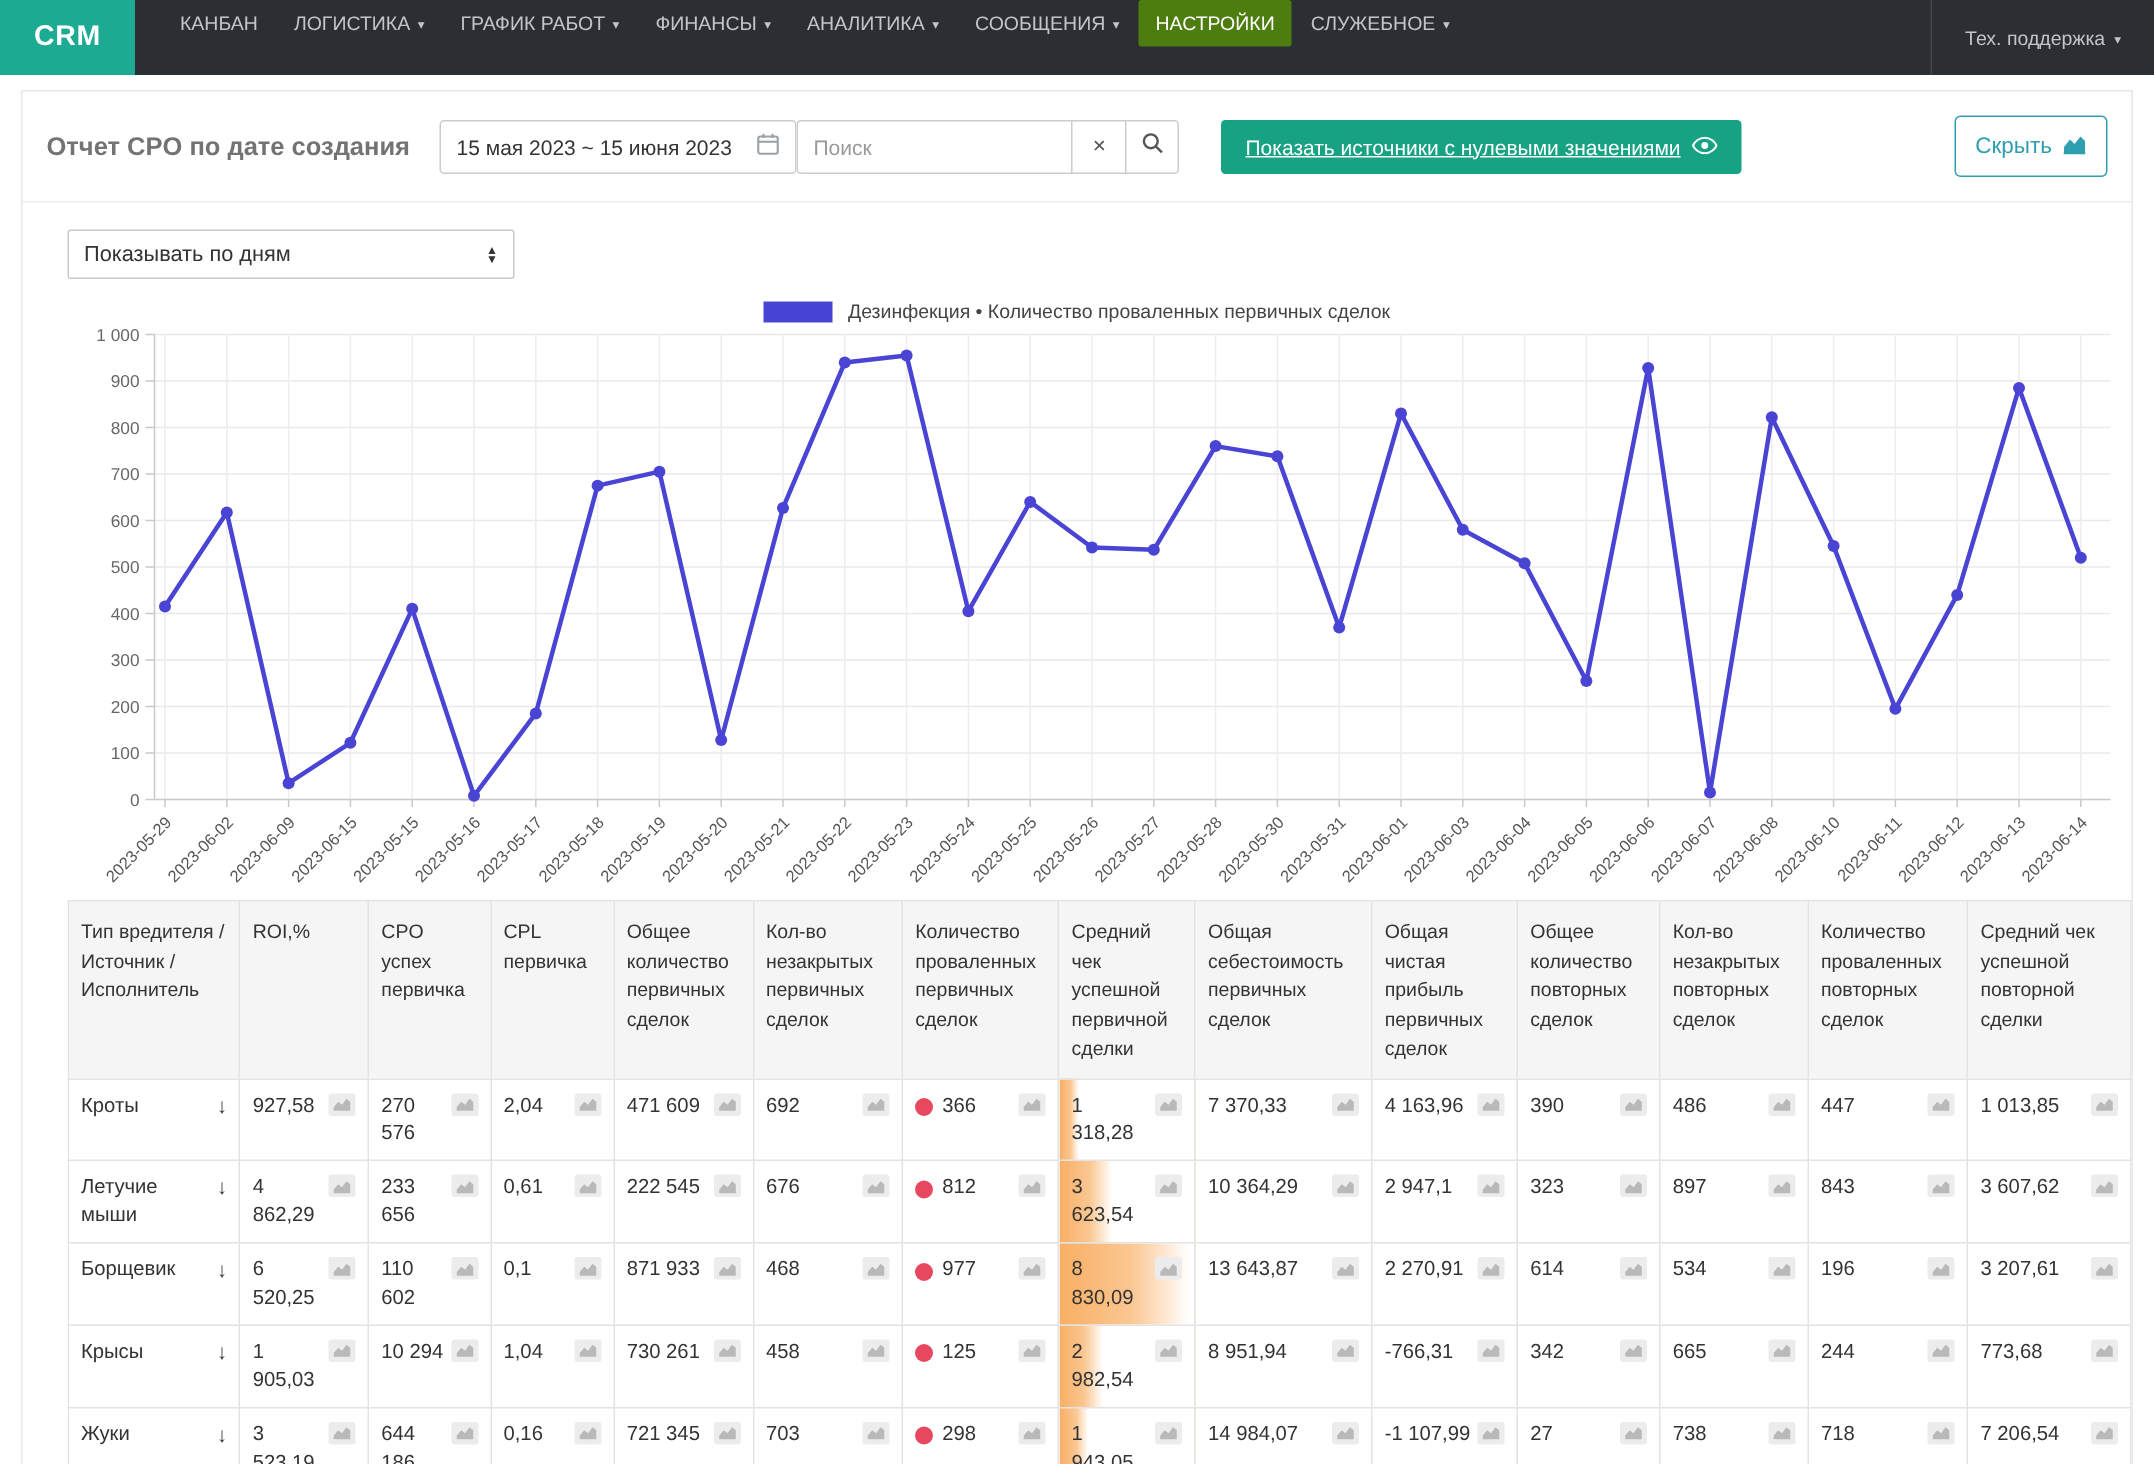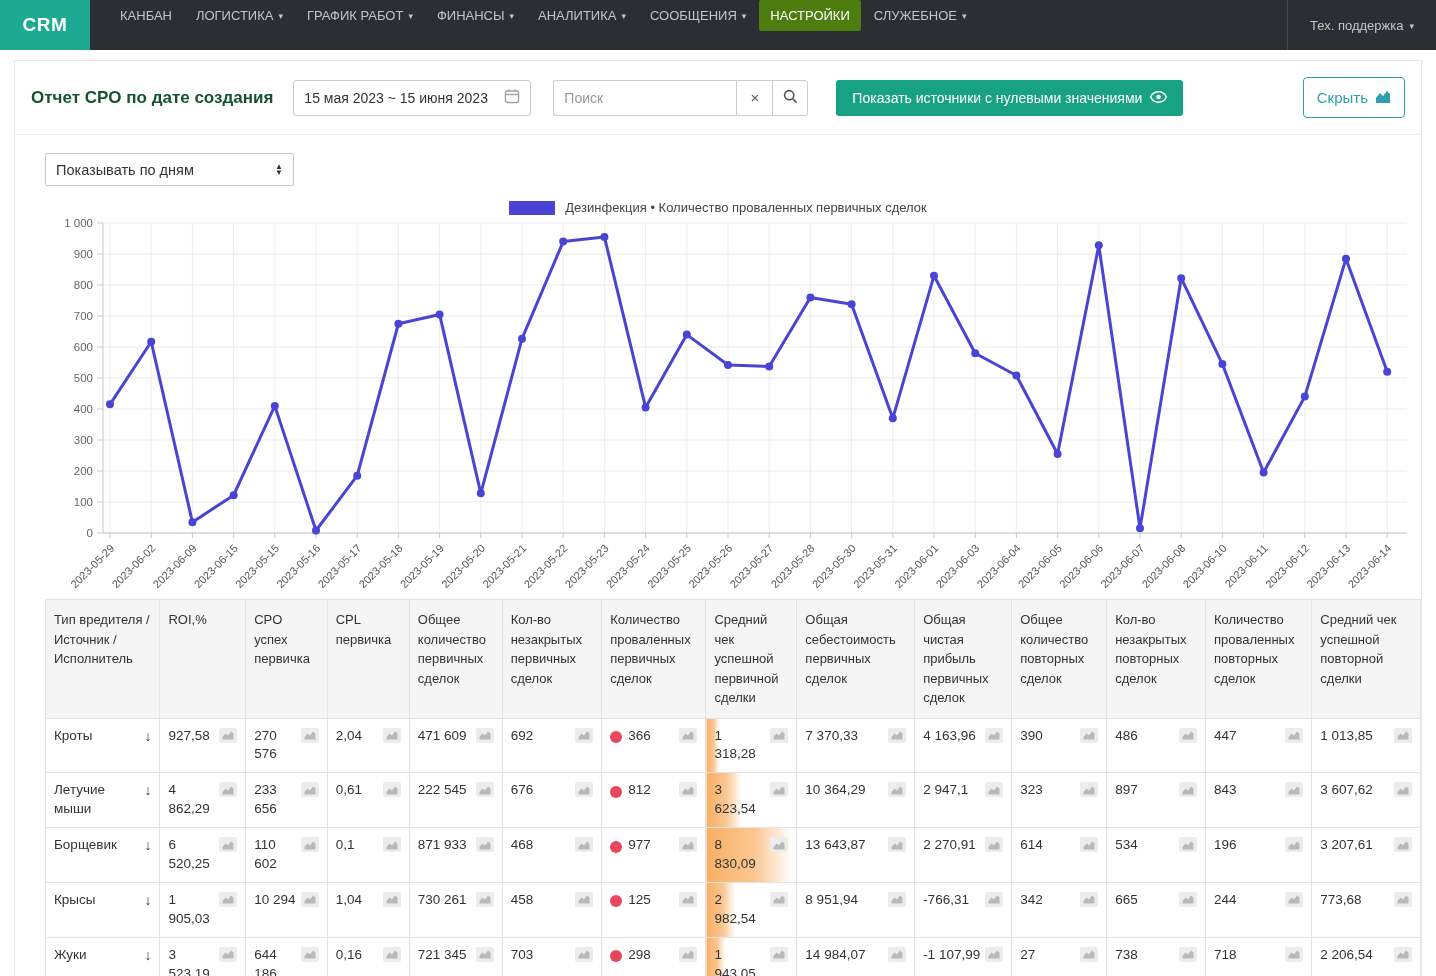--- a/index.html
+++ b/index.html
@@ -15,39 +15,39 @@
               white-space:nowrap; border-radius:2px; display:flex; align-items:center; gap:5px; }
   .nav-item.active { background:#4d7c0f; color:#fff; }
   .nav-caret { font-size:9px; line-height:1; position:relative; top:1px; }
   .nav-right { display:flex; align-items:center; border-left:1px solid #45484d;
                padding:16px 22px; color:#c3c5c8; font-size:13px; gap:6px; white-space:nowrap; }
 
   
   .card { margin:10px 14px 0 14px; border:1px solid #e7e7e7; background:#fff; height:956px; }
 
   .toolbar { display:flex; align-items:center; padding:16px; border-bottom:1px solid #ececec; }
-  .page-title { font-size:17px; font-weight:bold; color:#14532d; margin-right:20px; white-space:nowrap; }
+  .page-title { font-size:17px; font-weight:bold; color:#737373; margin-right:20px; white-space:nowrap; }
   .date-box { width:238px; height:36px; border:1px solid #ccc; border-radius:3px; display:flex;
               align-items:center; padding:14px 10px; gap:8px; color:#333; font-size:14px; }
   .date-text { flex:1; white-space:nowrap; }
-  .search-group { display:flex; margin-left:22px; height:36px; }
+  .search-group { display:flex; height:36px; }
   .search-input { width:183px; height:36px; border:1px solid #ccc; border-right:none;
                   border-radius:3px 0 0 3px; padding:0 10px; font-size:14px; color:#333; outline:none; }
   .search-input::placeholder { color:#999; }
   .btn-clear, .btn-search { width:36px; height:36px; border:1px solid #ccc; background:#fff;
                   color:#555; font-size:15px; cursor:pointer; display:flex; align-items:center; justify-content:center; }
   .btn-clear { border-right:none; }
   .btn-search { border-radius:0 3px 3px 0; }
   .btn-zero { margin-left:28px; height:36px; background:#17a283; border:none; border-radius:3px;
-              color:#fff; font-size:14px; padding:0 16px; display:flex; align-items:center; gap:8px; cursor:pointer; }
+              color:#fff; font-size:14px; padding:0 16px; display:flex; align-items:center; gap:8px; cursor:pointer;text-decoration:underline; }
   .btn-hide { margin-left:auto; height:41px; background:#fff; border:1px solid #2d9fae; border-radius:4px;
               color:#2d9fae; font-size:15px; padding:0 13px; display:flex; align-items:center; gap:7px; cursor:pointer; }
 
   .filters-row { padding:18px 16px 6px 30px; }
-  .select-box { width:249px; height:33px; border:1px solid #c9c9c9; border-radius:2px; background:#fff;
+  .select-box { width:298px; height:33px; border:1px solid #c9c9c9; border-radius:2px; background:#fff;
                 display:flex; align-items:center; justify-content:space-between; padding:0 10px;
                 font-size:14.5px; color:#333; cursor:pointer; }
   .updown { display:flex; flex-direction:column; font-size:8px; color:#333; line-height:6px; }
 
   
   .legend-row { display:flex; align-items:center; justify-content:center; gap:10px; margin:8px 0 2px 0; }
   .legend-swatch { width:46px; height:14px; background:#4a44d4; }
   .legend-label { font-size:13px; color:#444; }
   .chart-wrap { padding:0 0 0 2px; }
 
@@ -1190,21 +1190,21 @@
                 <span class="cell-icon">
                   <svg width="12" height="10" viewBox="0 0 12 10">
                     <path d="M0.5 9.5 L0.5 7 L3.5 3.5 L6 5.5 L9 1.5 L11.5 3.5 L11.5 9.5 Z" fill="#b9b9b9"></path>
                   </svg>
                 </span>
               </div>
             </td>
             <td>
               <div class="cellflex">
                 <span class="valwrap">
-                  <span>2 206,54</span>
+                  <span>7 206,54</span>
                 </span>
                 <span class="cell-icon">
                   <svg width="12" height="10" viewBox="0 0 12 10">
                     <path d="M0.5 9.5 L0.5 7 L3.5 3.5 L6 5.5 L9 1.5 L11.5 3.5 L11.5 9.5 Z" fill="#b9b9b9"></path>
                   </svg>
                 </span>
               </div>
             </td>
           </tr>
         </tbody>

